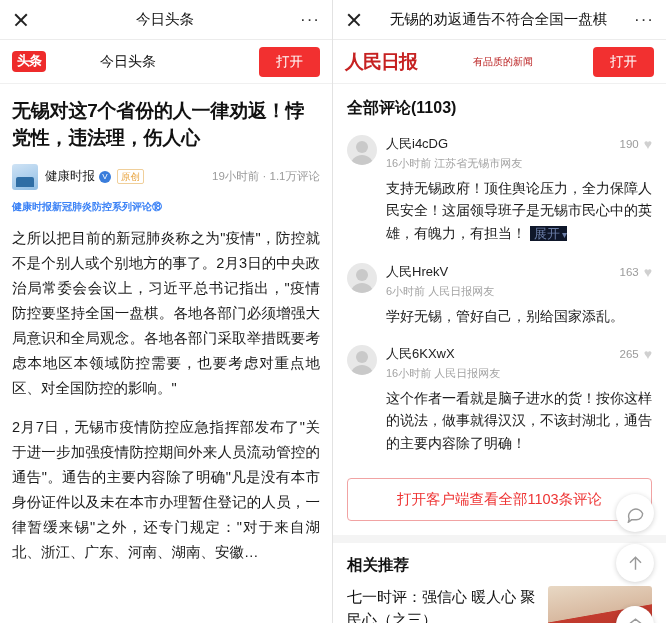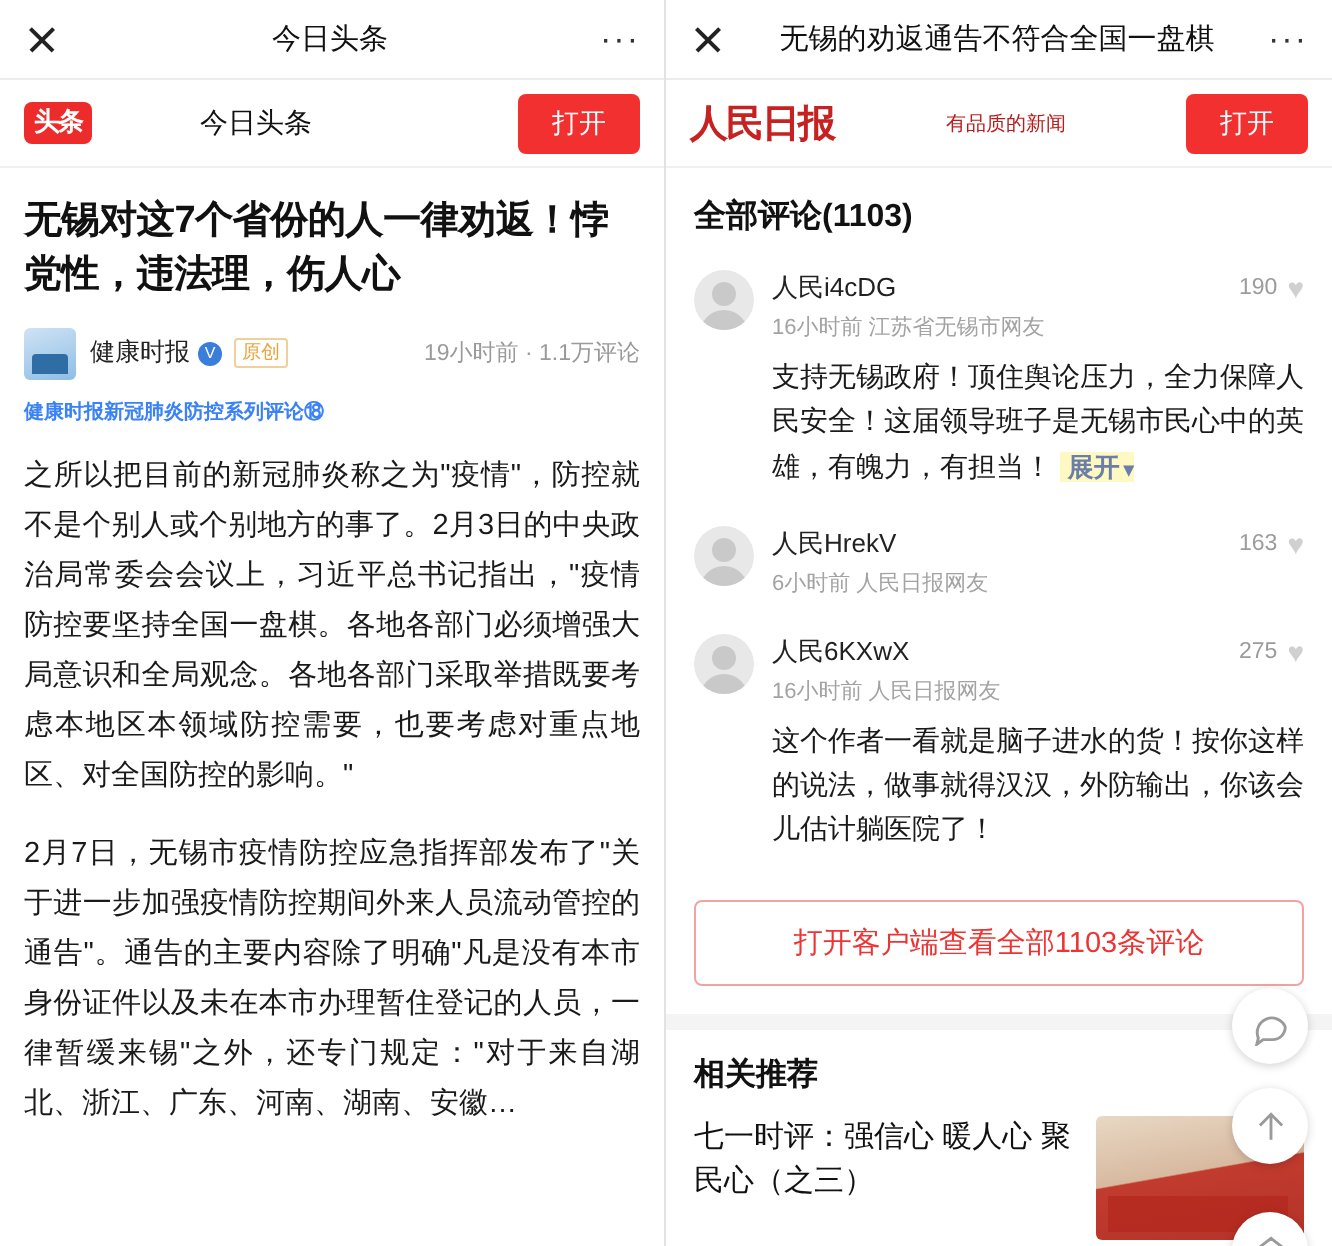--- a/index.html
+++ b/index.html
@@ -294,23 +294,22 @@
     line-height: 1.6;
     color: #1a1a1a;
     margin-top: 6px;
     text-align: justify;
     position: relative;
   }
   .expand {
     color: #6b7ea8;
     font-size: 13px;
     white-space: nowrap;
-    background: #fef9c3;
+    background: #0f172a;
     padding-left: 4px;
-    font-weight: bold;
   }
   .expand .chev {
     display: inline-block;
     margin-left: 2px;
     font-size: 10px;
   }
   .open-client {
     margin: 14px 14px 0 14px;
     border: 1px solid #f1a3a3;
     border-radius: 4px;
@@ -454,35 +453,36 @@
         <div class="c-avatar"></div>
         <div class="c-body">
           <div class="c-head">
             <div class="c-name">人民HrekV</div>
             <div class="c-like">
               <span>163</span>
               <span class="heart">♥</span>
             </div>
           </div>
           <div class="c-meta">6小时前  人民日报网友</div>
+          <div class="c-text">学好无锡，管好自己，别给国家添乱。</div>
         </div>
       </div>
 
       <div class="comment">
         <div class="c-avatar"></div>
         <div class="c-body">
           <div class="c-head">
             <div class="c-name">人民6KXwX</div>
             <div class="c-like">
-              <span>275</span>
+              <span>265</span>
               <span class="heart">♥</span>
             </div>
           </div>
           <div class="c-meta">16小时前  人民日报网友</div>
-          <div class="c-text">这个作者一看就是脑子进水的货！按你这样的说法，做事就得汉汉，外防输出，你该会儿估计躺医院了！</div>
+          <div class="c-text">这个作者一看就是脑子进水的货！按你这样的说法，做事就得汉汉，不该封湖北，通告的主要内容除了明确！</div>
         </div>
       </div>
 
       <div class="open-client">打开客户端查看全部1103条评论</div>
 
       <div class="sep"></div>
 
       <div class="rec-title">相关推荐</div>
       <div class="rec-item">
         <div class="rec-text">七一时评：强信心 暖人心 聚民心（之三）</div>

